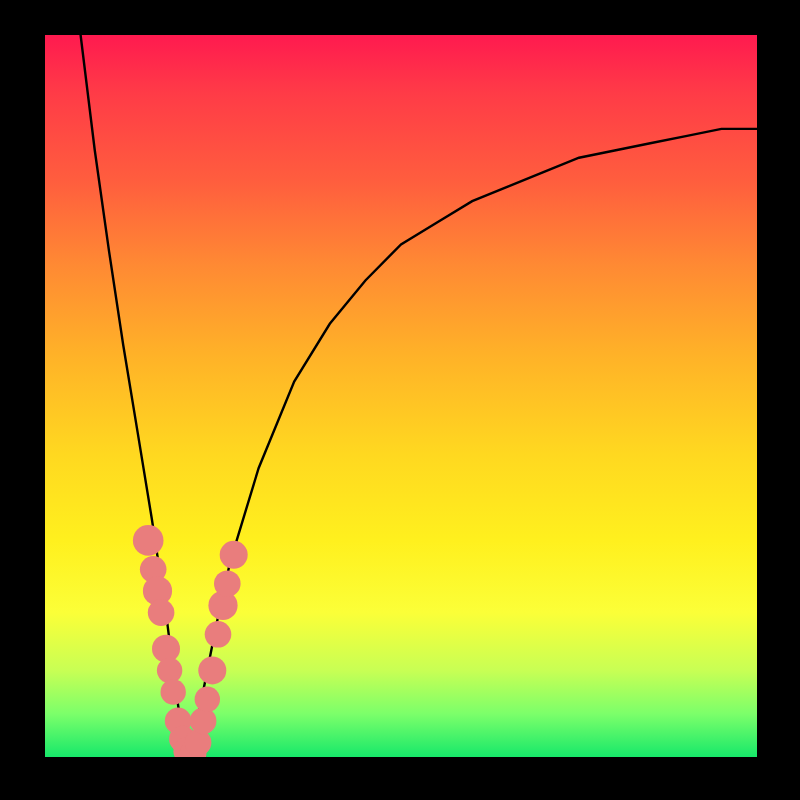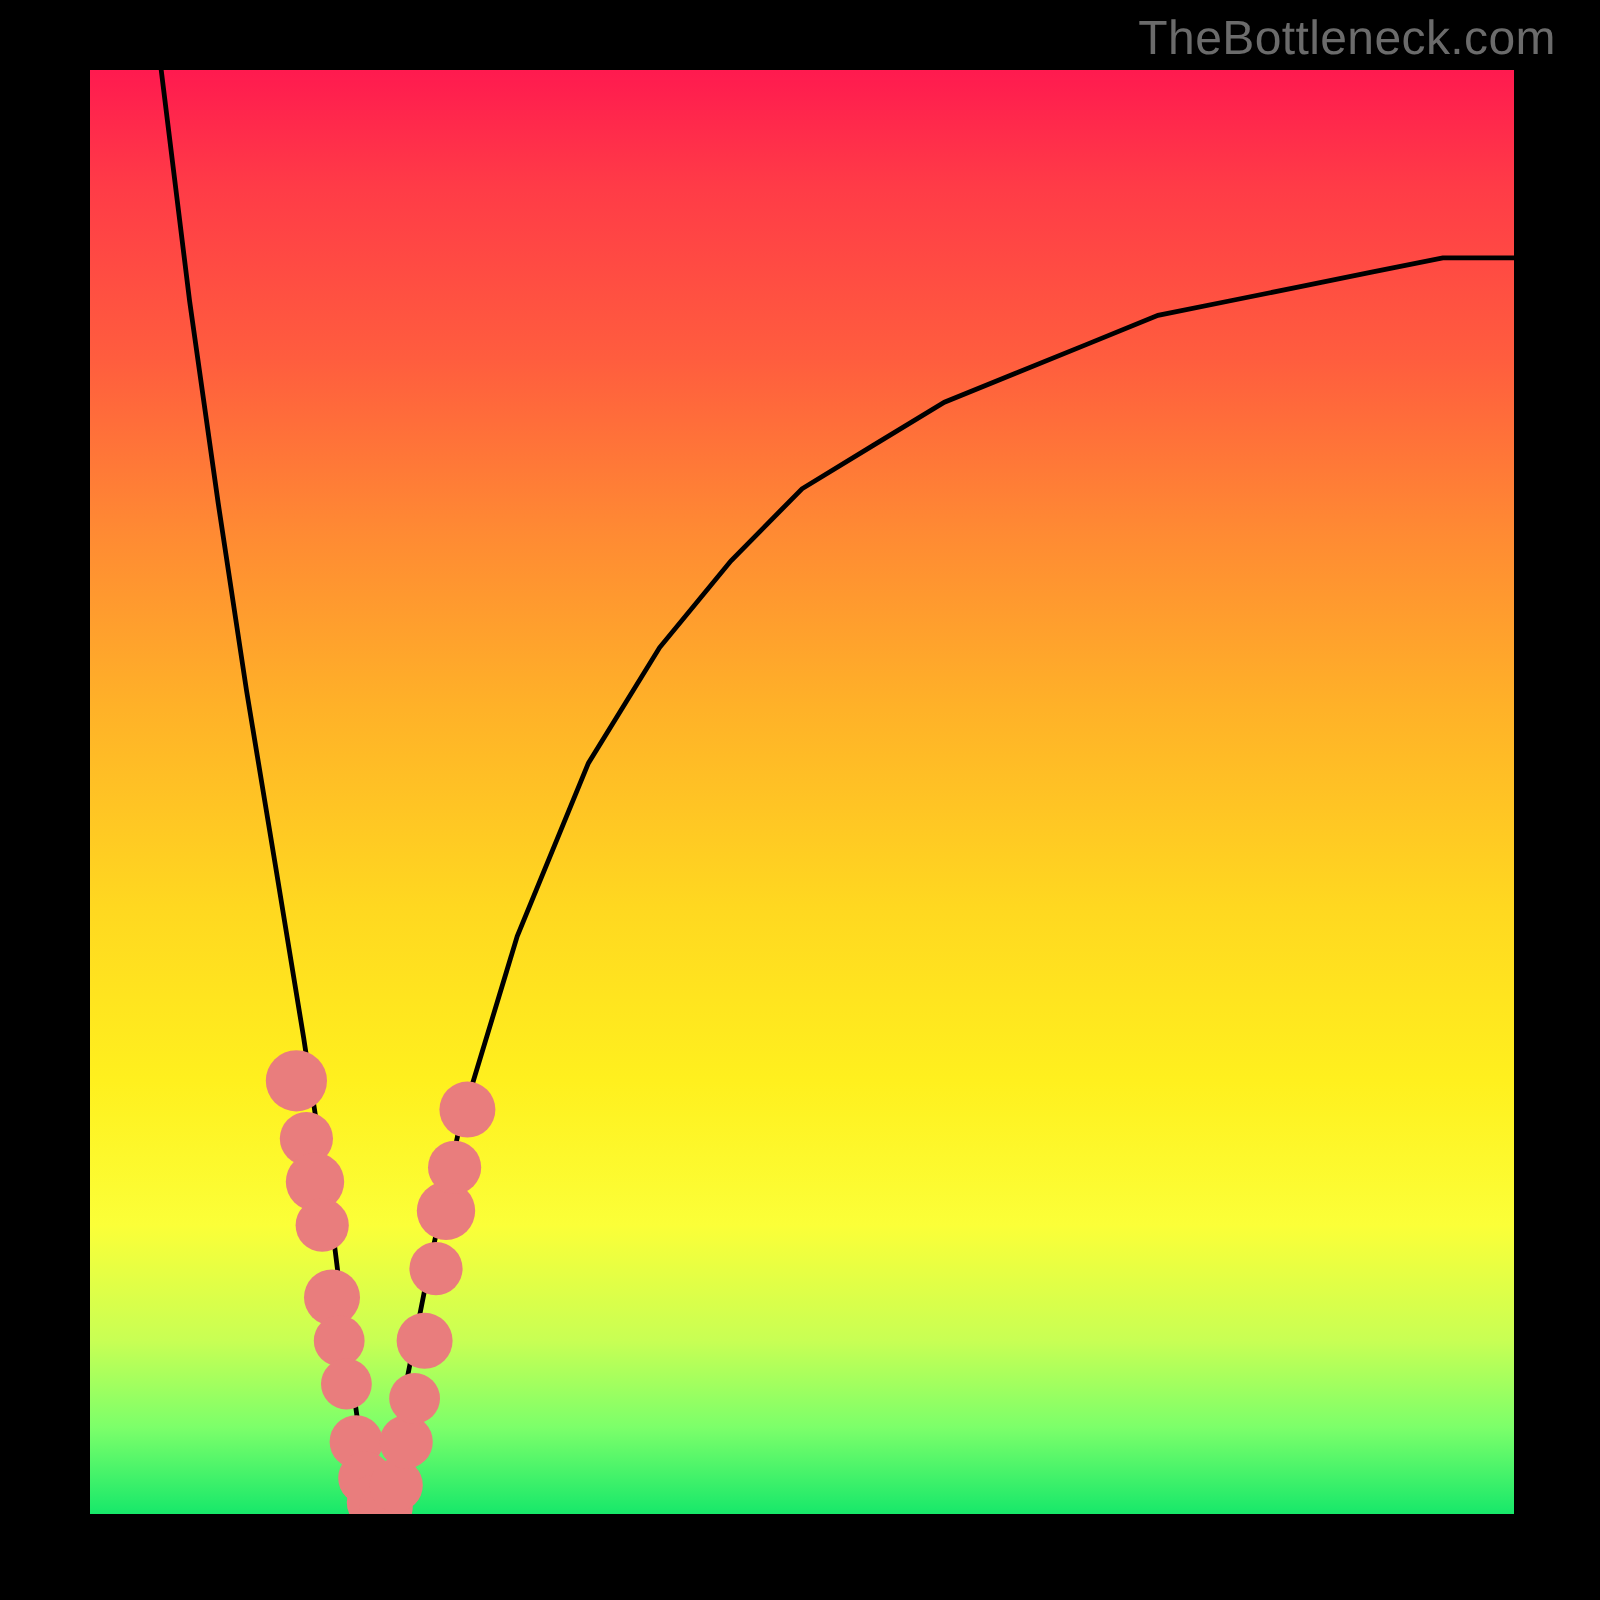--- a/index.html
+++ b/index.html
@@ -81,14 +81,13 @@
           <circle cx="158.1" cy="685.9" r="13.3" fill="#e97d7d" stroke="#d86b6b" stroke-width="0"></circle>
           <circle cx="162.3" cy="664.2" r="12.7" fill="#e97d7d" stroke="#d86b6b" stroke-width="0"></circle>
           <circle cx="167.3" cy="635.4" r="14.0" fill="#e97d7d" stroke="#d86b6b" stroke-width="0"></circle>
           <circle cx="173.0" cy="599.3" r="13.3" fill="#e97d7d" stroke="#d86b6b" stroke-width="0"></circle>
           <circle cx="178.0" cy="570.4" r="14.6" fill="#e97d7d" stroke="#d86b6b" stroke-width="0"></circle>
           <circle cx="182.3" cy="548.7" r="13.3" fill="#e97d7d" stroke="#d86b6b" stroke-width="0"></circle>
           <circle cx="188.7" cy="519.8" r="14.0" fill="#e97d7d" stroke="#d86b6b" stroke-width="0"></circle>
         </g>
     </svg>
   </div>
-  <div class="watermark">TheBottleneck.com</div>
 </div>
 
 </body></html>

